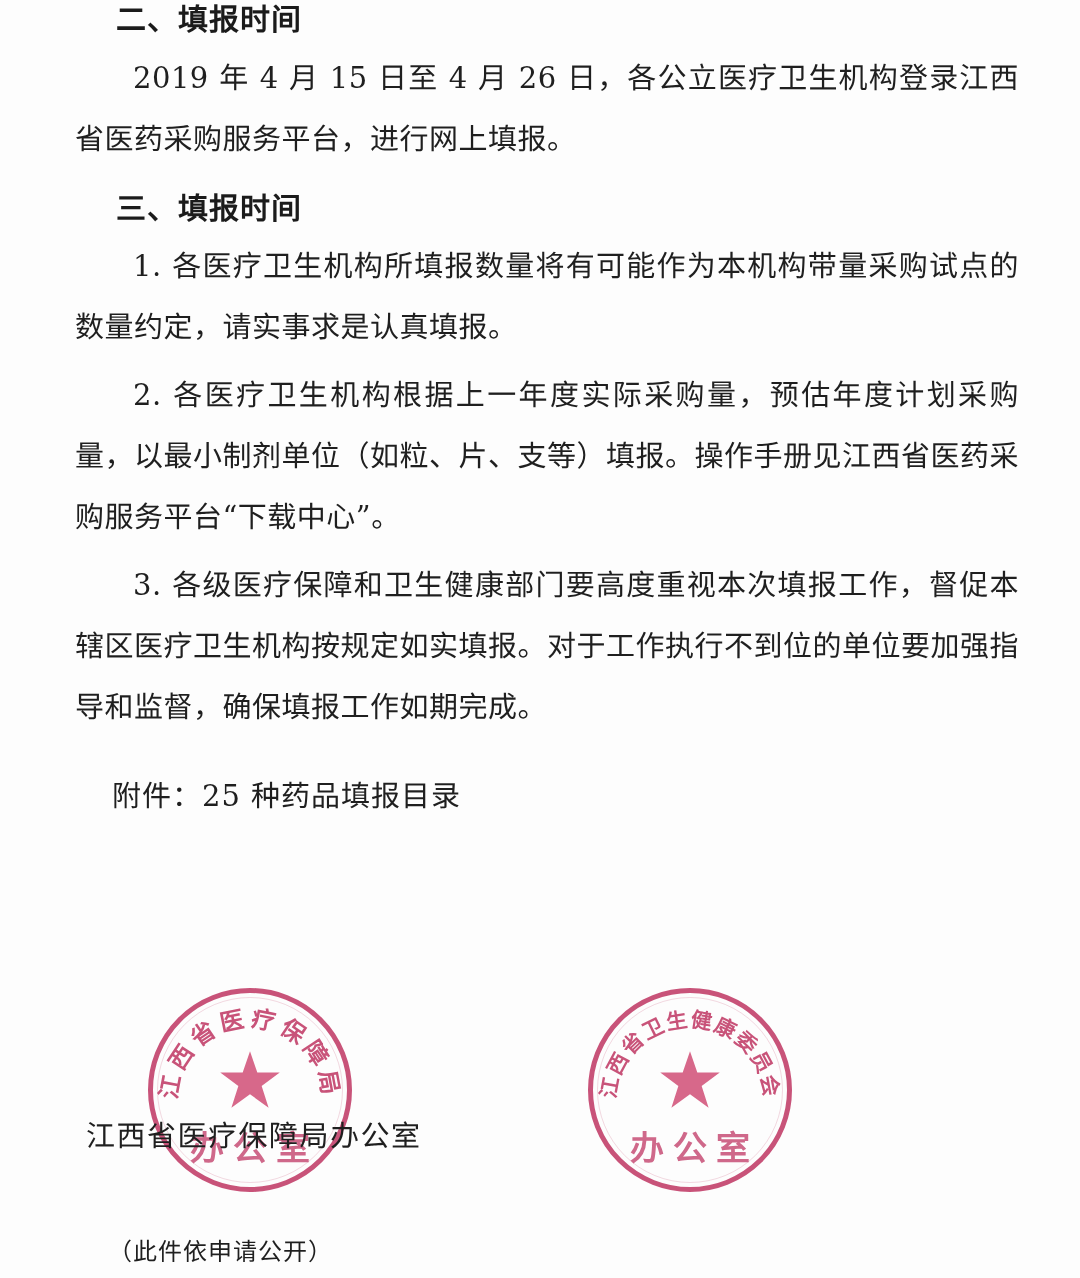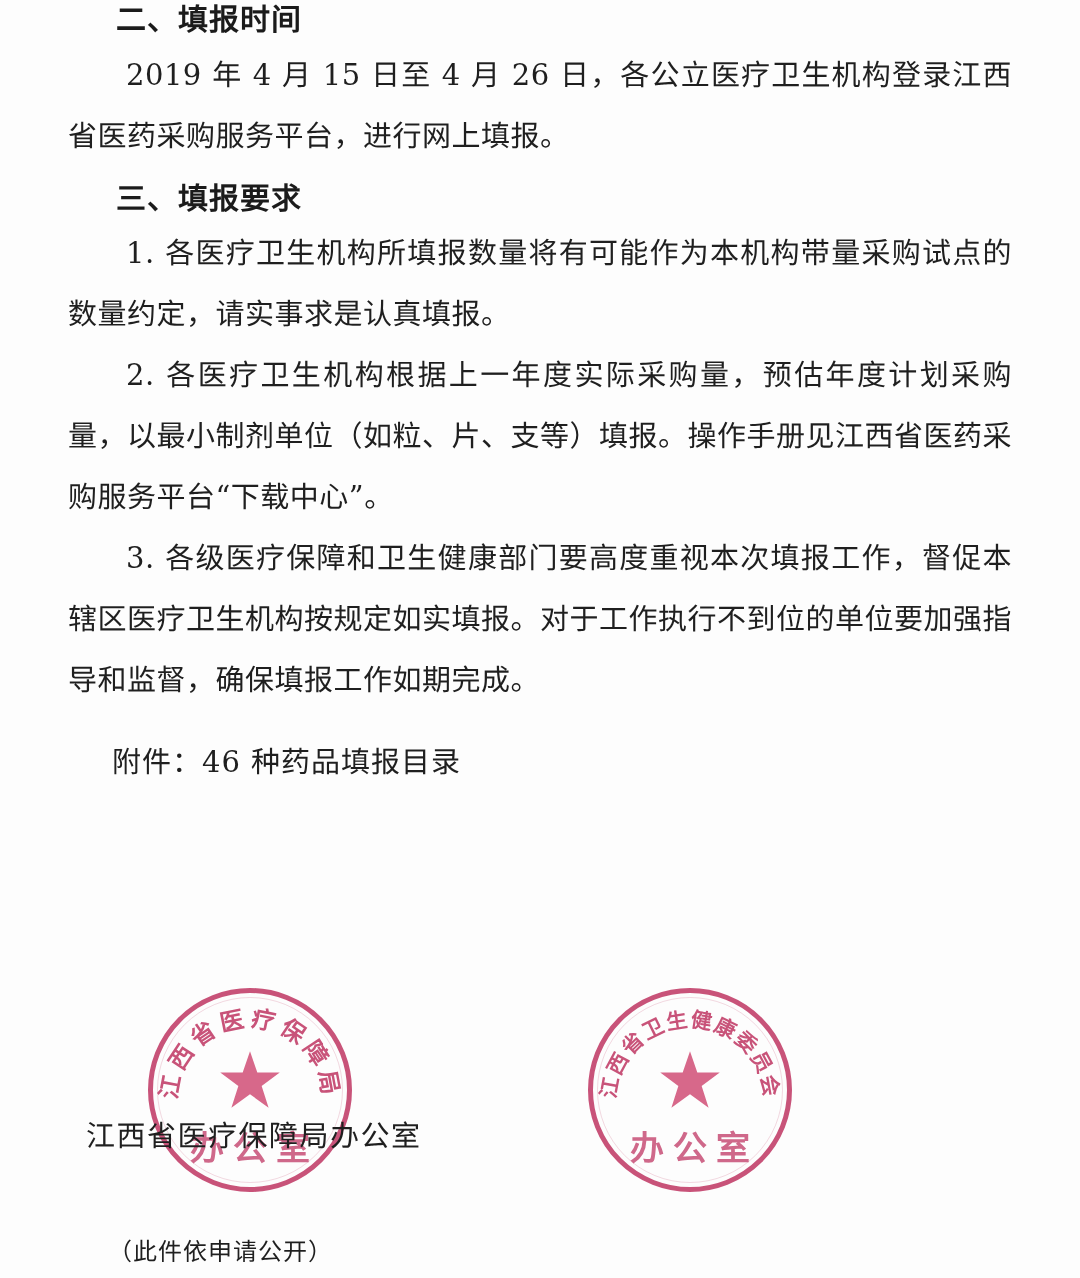--- a/index.html
+++ b/index.html
@@ -43,21 +43,21 @@
     padding-left: 48px;
     line-height: 1.35;
   }
 
   .para {
     font-family: "DejaVu Serif", "Liberation Serif", serif;
     font-size: 29px;
     line-height: 61px;
     letter-spacing: 0.5px;
     color: #1f1f1f;
-    margin: 0;
+    margin: 7px;
     text-align: justify;
     text-justify: inter-character;
     text-indent: 58px;
     width: 944px;
   }
 
   .spacer-sm { height: 12px; }
   .spacer-md { height: 26px; }
 
   .attach {
@@ -170,31 +170,31 @@
 <div class="page">
 
   <div class="doc-body">
 
     <h2 class="heading">二、填报时间</h2>
 
     <p class="para">2019 年 4 月 15 日至 4 月 26 日，各公立医疗卫生机构登录江西省医药采购服务平台，进行网上填报。</p>
 
     <div class="spacer-sm"></div>
 
-    <h2 class="heading">三、填报要求</h2>
+    <h2 class="heading">三、填报时间</h2>
 
     <p class="para">1. 各医疗卫生机构所填报数量将有可能作为本机构带量采购试点的数量约定，请实事求是认真填报。</p>
 
     <p class="para">2. 各医疗卫生机构根据上一年度实际采购量，预估年度计划采购量，以最小制剂单位（如粒、片、支等）填报。操作手册见江西省医药采购服务平台“下载中心”。</p>
 
     <p class="para">3. 各级医疗保障和卫生健康部门要高度重视本次填报工作，督促本辖区医疗卫生机构按规定如实填报。对于工作执行不到位的单位要加强指导和监督，确保填报工作如期完成。</p>
 
     <div class="spacer-md"></div>
 
-    <p class="attach">附件：46 种药品填报目录</p>
+    <p class="attach">附件：25 种药品填报目录</p>
   </div>
 
   <div class="sign-area">
 
     <div class="seal seal-left">
       <div class="seal-arc">
         <svg viewBox="0 0 204 204" xmlns="http://www.w3.org/2000/svg">
           <defs>
             <path id="arcL" d="M 26,112 A 76,76 0 0 1 178,112"></path>
           </defs>

